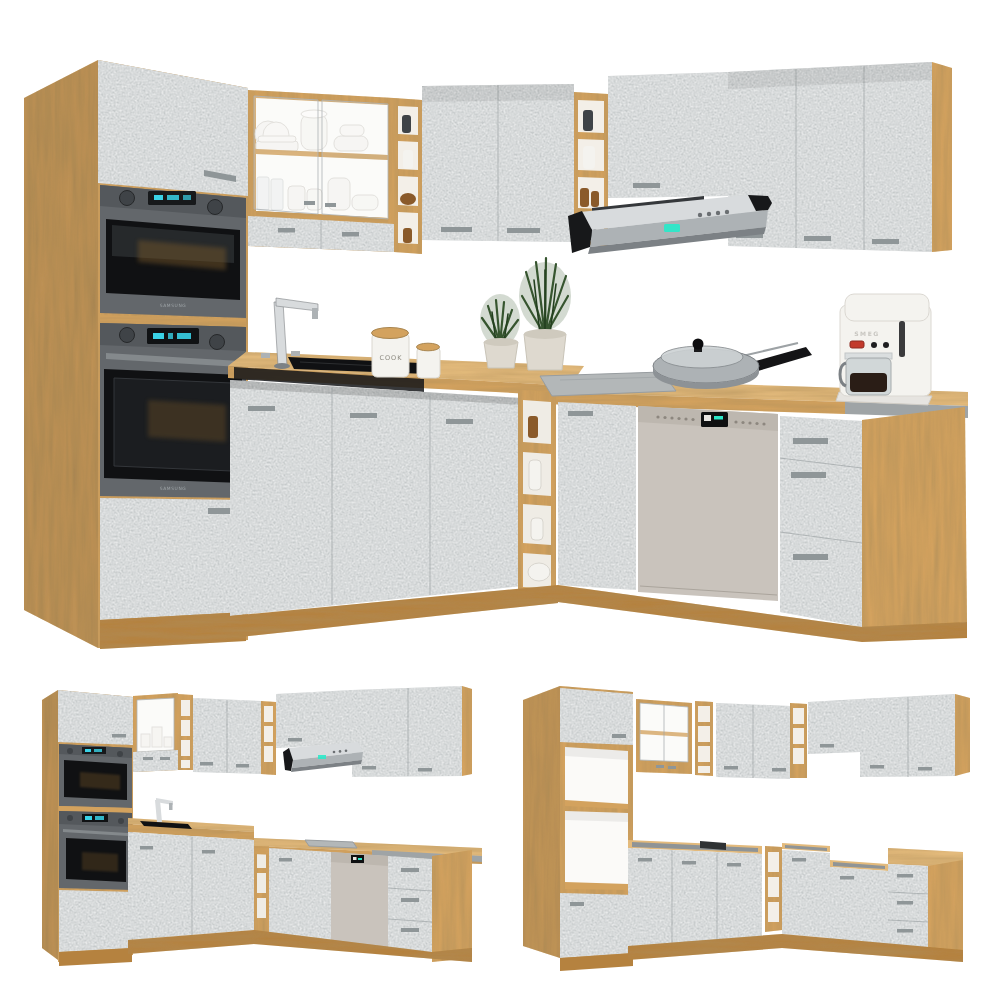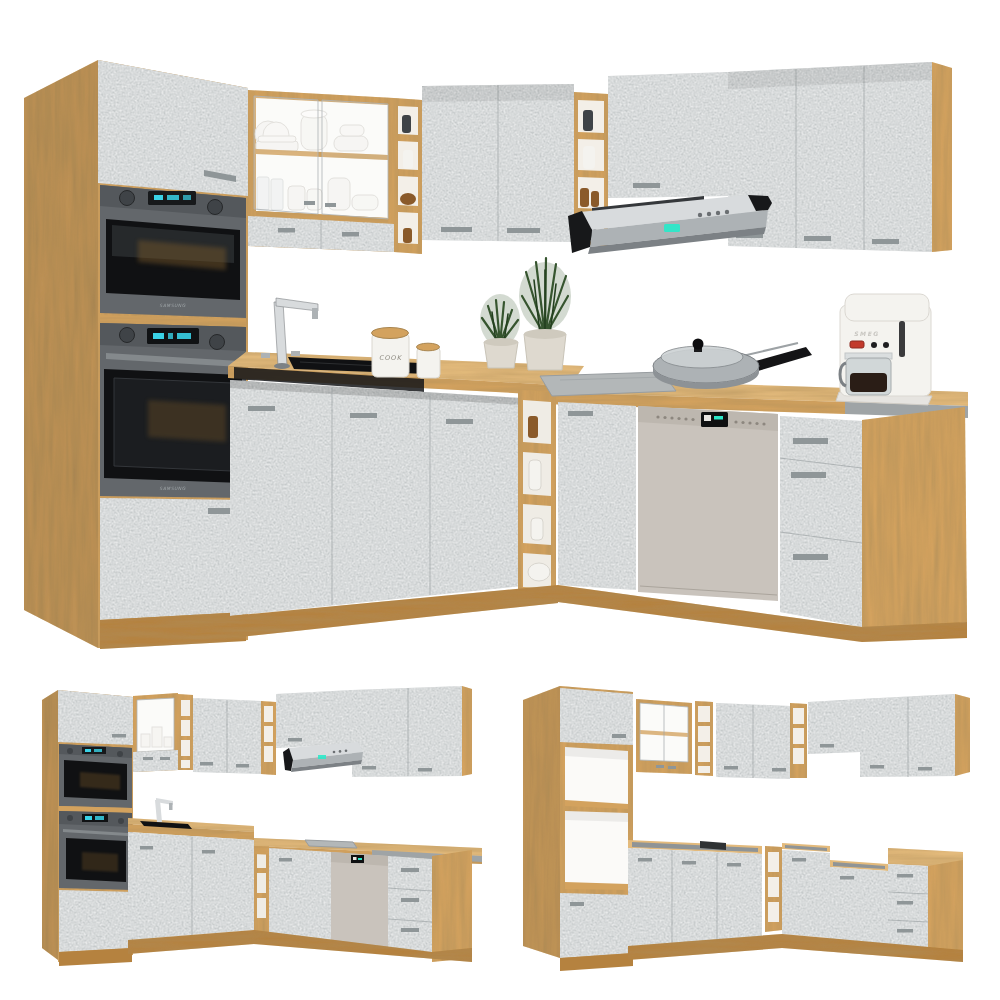--- a/index.html
+++ b/index.html
@@ -1,18 +1,18 @@
 <!DOCTYPE html>
 <html style="--wood: #d3a25e; --wood-light: #e3ba7c; --wood-dark: #b5823f; --wood-deep: #96682e; --concrete: #c6cacb; --concrete-light: #d8dcdd; --concrete-dark: #a9afb1; --handle: #8f9698; --appliance-frame: #63676b; --appliance-dark: #3f4347; --glass-black: #101113; --steel-light: #d8dbdd; --steel: #adb2b5; --steel-dark: #7c8185; --led-blue: #3ad2e6; --led-teal: #2de8c9; --counter-edge-grey: #9fa4a6; --dishwasher-panel: #c9c3bc; --ceramic-white: #f4f3ef; --ceramic-shadow: #d9d7d1; --plant-green: #36552f; --plant-green-dark: #233f1f; --pot-beige: #ded9cf; --amber-jar: #8a5a2a; --coffee-dark: #2a1d16; --smeg-red: #c23a2c;"><head>
 <meta charset="utf-8">
 <style>
   html,body{margin:0;padding:0;background:#fff;}
   .canvas{width:1000px;height:1000px;position:relative;background:#ffffff;overflow:hidden;
           font-family:"DejaVu Sans",sans-serif;}
-  .view{position:absolute;font-style:italic;}
+  .view{position:absolute;}
   #view-main{left:0;top:0;width:1000px;height:675px;}
   #view-angle{left:0;top:675px;width:500px;height:325px;}
   #view-carcass{left:500px;top:675px;width:500px;height:325px;}
   svg{display:block;width:100%;height:100%;}
 
   
   .f-wood{fill:var(--wood)} .f-wood-l{fill:var(--wood-light)} .f-wood-d{fill:var(--wood-dark)}
   .f-conc{fill:var(--concrete)}
   .f-handle{fill:var(--handle)}
   .f-frame{fill:var(--appliance-frame)} .f-framed{fill:var(--appliance-dark)} .f-black{fill:var(--glass-black)}

